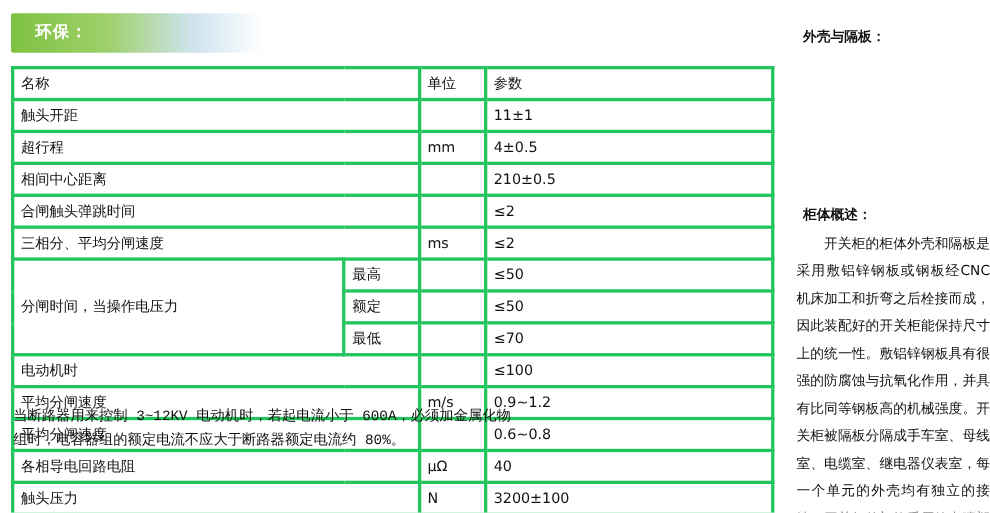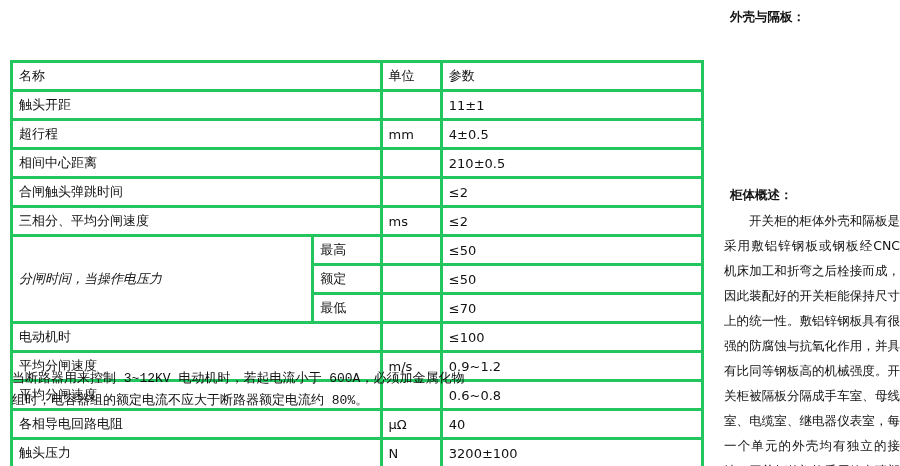--- a/index.html
+++ b/index.html
@@ -67,21 +67,20 @@
     color: #111111;
     background: #ffffff;
   }
   .col-name   { width: 300px; }
   .col-sub    { width: 68px; }
   .col-unit   { width: 60px; }
   .col-value  { width: 260px; }
 
   .merge-name {
     text-align: left;
-    font-style: italic;
   }
   .sub-cell {
     text-align: left;
   }
 
   .note {
     position: absolute;
     left: 12px;
     top: 368px;
     width: 700px;
@@ -106,33 +105,36 @@
     line-height: 25px;
     color: #111111;
   }
   .right-col h3 {
     margin: 0;
     padding: 0;
     font-size: 12.5px;
     font-weight: bold;
     line-height: 25px;
   }
-  .sec1-title { position: absolute; left: 6px; top: 4px; }
+  .sec1-title { position: absolute; left: 6px; top: 20px; }
   .sec1-body  { position: absolute; left: 0px; top: 30px; width: 176px; text-align: justify; }
   .sec2-title { position: absolute; left: 6px; top: 182px; }
   .sec2-body  { position: absolute; left: 0px; top: 208px; width: 176px; text-align: justify; }
   .para { margin: 0; text-indent: 2em; }
 </style>
 </head>
 <body>
 
 <div class="page">
 
   <div class="left-col">
 
+    <div class="banner">
+      <div class="banner-text">环保：</div>
+    </div>
 
     <table class="spec-table">
       <colgroup>
         <col class="col-name">
         <col class="col-sub">
         <col class="col-unit">
         <col class="col-value">
       </colgroup>
       <thead>
         <tr>

